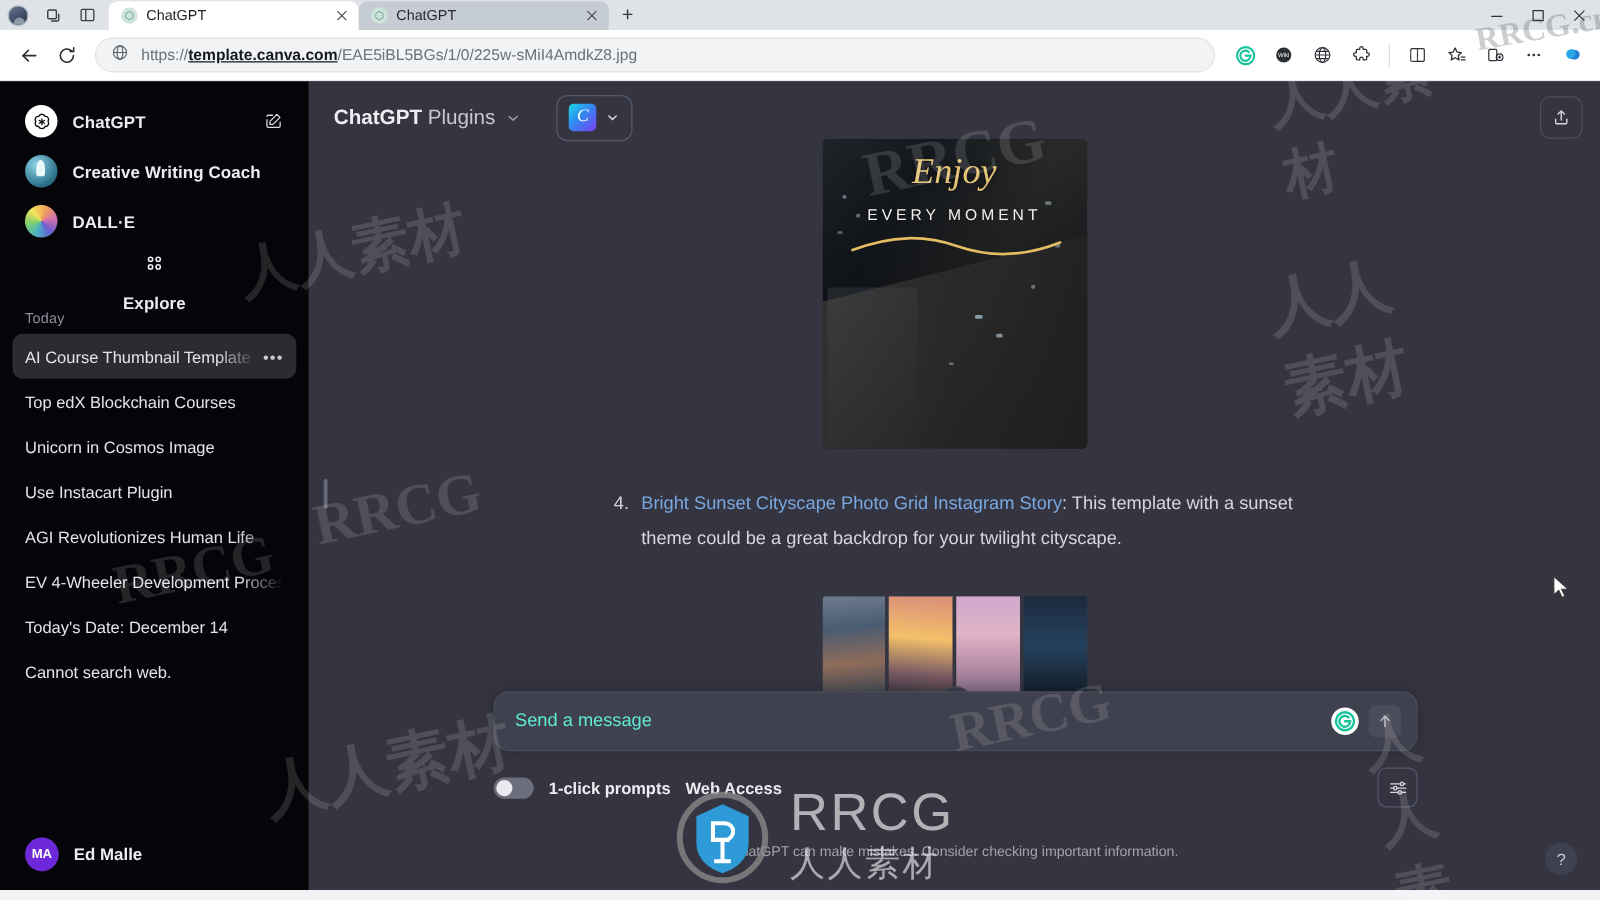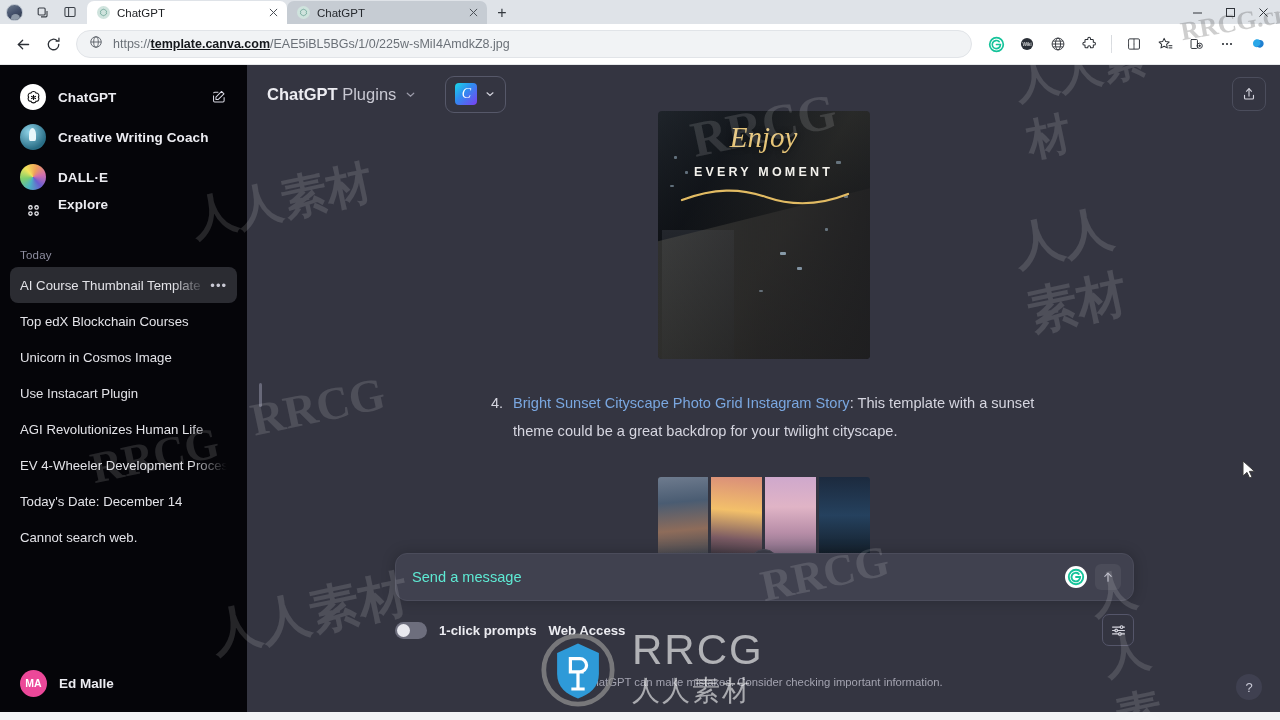--- a/index.html
+++ b/index.html
@@ -109,42 +109,42 @@
   .ava-cwc::after { content:""; position:absolute; left:9px; top:4px; width:7px; height:13px;
                     background:#eaf7fb; border-radius: 50% 50% 20% 20%; }
   .ava-dalle { background: conic-gradient(from 200deg, #4bb3c4, #7fcf6d, #f2e45c, #f0a05a, #d06fb0, #6a5fd0, #4bb3c4); }
   .ava-genz { background: radial-gradient(circle at 50% 60%, #f4c28a, #d99a52); position: relative; overflow:hidden;}
   .ava-genz::before{content:"";position:absolute;left:4px;top:3px;width:18px;height:7px;background:#4a3525;border-radius:9px 9px 0 0;}
   .ava-genz::after{content:"";position:absolute;left:7px;top:13px;width:12px;height:5px;border-bottom:2px solid #6b4a2e;border-radius:0 0 10px 10px;}
   .gpt-label { font-size: 13.5px; font-weight: bold; letter-spacing: .1px; }
   .newchat-ico { margin-left: auto; color: #d9d9e3; display:flex; }
   .newchat-ico svg { display:block; }
 
-  .explore-row { display:flex; align-items:flex-start; gap:12px; height:40px; padding:0 10px; border-radius:9px; color:#ececf1; }
+  .explore-row { display:flex; align-items:center; gap:12px; height:40px; padding:0 10px; border-radius:9px; color:#ececf1;flex-direction:column; }
   .explore-ico { width:26px; height:26px; display:flex; align-items:center; justify-content:center; flex:none; }
 
   .sb-section-label {
     font-size: 11.5px; color: #8e8ea0; padding: 12px 20px 6px 20px; letter-spacing: .2px;
   }
   .convo-list { padding: 0 10px; display: flex; flex-direction: column; }
   .convo {
     height: 36px; display: flex; align-items: center; border-radius: 8px;
     padding: 0 10px; font-size: 13.2px; color: #e3e3e8;
     white-space: nowrap; overflow: hidden; position: relative;
   }
   .convo.active { background: #2b2c32; }
   .convo-text { overflow: hidden; text-overflow: clip; flex: 1; mask-image: linear-gradient(to right, #000 82%, transparent 100%);
                 -webkit-mask-image: linear-gradient(to right, #000 82%, transparent 100%); }
   .convo-dots { margin-left: auto; color: #c9c9d4; letter-spacing: 1px; font-size: 13px; line-height: 1; padding-left:4px; }
 
   .sb-user {
     margin-top: auto; display: flex; align-items: center; gap: 12px;
     padding: 0 20px; height: 58px;
   }
-  .user-ava { width: 27px; height: 27px; border-radius: 50%; background: #ec4899;
+  .user-ava { width: 27px; height: 27px; border-radius: 50%; background: #6d28d9;
               display: flex; align-items: center; justify-content: center;
               font-size: 10.5px; color: #ffffff; font-weight: bold; flex: none; }
   .user-name { font-size: 13.5px; color: #ececf1; font-weight: bold; }
 
   
   .main { flex: 1; position: relative; background: #343541; overflow: hidden; }
   .chat-header {
     position: absolute; top: 0; left: 0; right: 0; height: 58px;
     display: flex; align-items: center; padding: 0 14px 0 20px; z-index: 6;
   }
@@ -188,21 +188,21 @@
   }
   .nightscape-lights { position:absolute; inset:0; }
   .nl { position:absolute; background:#9fb6c9; border-radius:1px; opacity:.55; }
   .img-enjoy {
     position: absolute; top: 10px; left: 0; right: 0; text-align: center;
     font-family: "Liberation Serif", serif; font-style: italic;
     font-size: 29px; color: #e6c477; text-shadow: 0 0 6px rgba(0,0,0,.7);
   }
   .img-moment {
     position: absolute; top: 54px; left: 0; right: 0; text-align: center;
-    font-size: 12.5px; letter-spacing: 3.2px; color: #f3f1ec; font-weight: bold;
+    font-size: 12.5px; letter-spacing: 3.2px; color: #f3f1ec; font-weight: normal;
   }
   .img-swoosh { position: absolute; top: 76px; left: 22px; right: 22px; height: 22px; }
 
   .para { width: 545px; margin: 30px auto 0 auto; position: relative; }
   .para-row { display: flex; font-size: 14.6px; line-height: 28px; color: #d6d6e0; }
   .para-num { width: 22px; flex: none; text-align: right; padding-right: 10px; color: #d6d6e0; }
   .para-txt { flex: 1; }
   .link-blue { color: #7aa7e0; }
 
   .grid-card { width: 212px; height: 85px; margin: 32px auto 0 auto; display: flex; gap: 3px; border-radius: 3px; overflow: hidden; }

